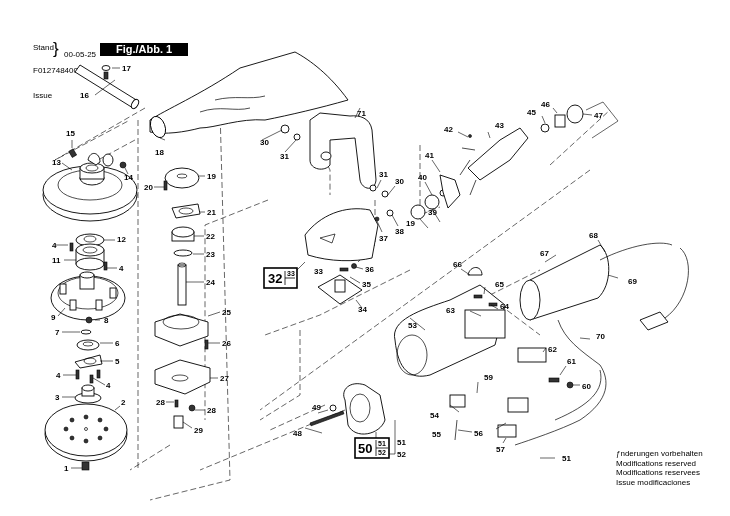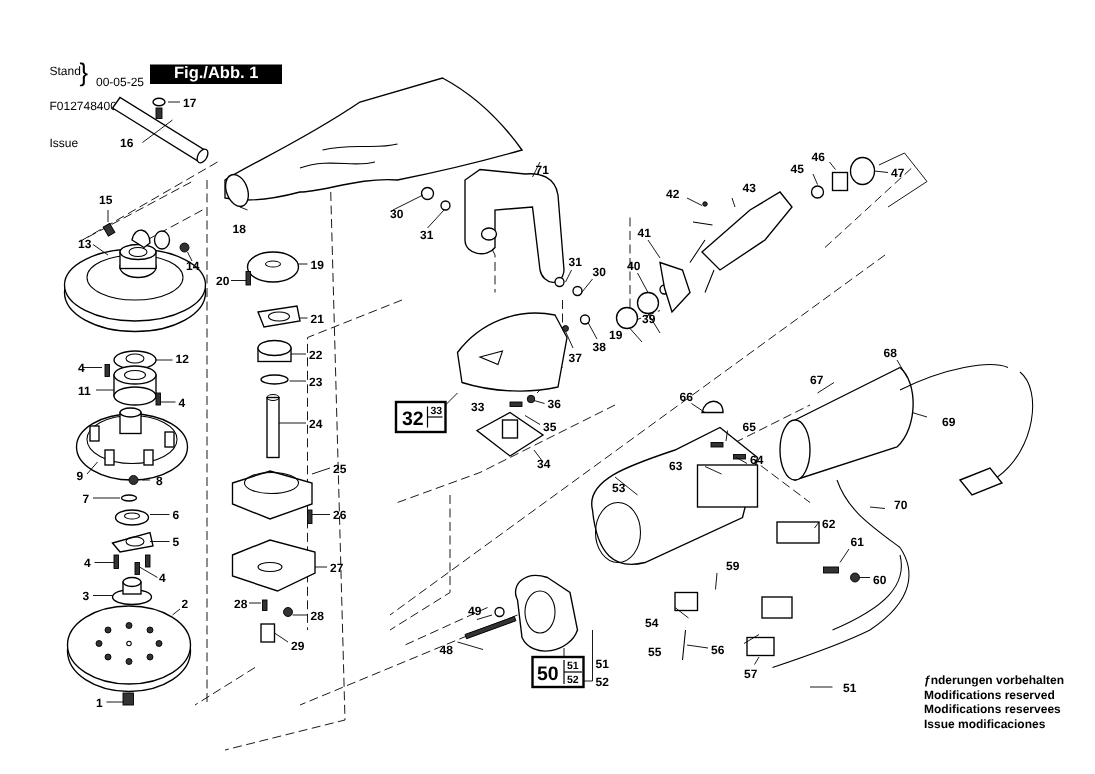--- a/index.html
+++ b/index.html
@@ -6,21 +6,21 @@
   body { width: 730px; height: 516px; position: relative; overflow: hidden;
          font-family: "Liberation Sans", sans-serif; color: #000; }
   .hdr { position: absolute; font-size: 8px; line-height: 9px; }
   #doc-id { left: 33px; top: 30px; margin-top: 36px; }
   #stand { left: 33px; top: 43px; }
   #issue { left: 33px; top: 51px; margin-top: 40px; }
   #brace { left: 53px; top: 40px; font-size: 17px; line-height: 17px; font-weight: 300; }
   #date { left: 64px; top: 50px; }
   #fig { left: 100px; top: 43px; background: #000; color: #fff; font-weight: bold;
          font-size: 11px; line-height: 13px; padding: 0 16px; }
-  #mods { position: absolute; left: 616px; top: 449px; font-size: 8px; line-height: 9.5px; font-weight: bold; }
+  #mods { position: absolute; left: 616px; top: 449px; font-size: 8px; line-height: 9.5px; }
   svg#diagram { position: absolute; left: 0; top: 0; }
   .lbl { font-family: "Liberation Sans", sans-serif; font-weight: bold; font-size: 8px; fill: #000; }
   .boxlbl { font-family: "Liberation Sans", sans-serif; font-weight: bold; fill: #000; }
   .part { fill: #fff; stroke: #000; stroke-width: 0.9; }
   .thin { fill: none; stroke: #000; stroke-width: 0.7; }
   .dash { fill: none; stroke: #000; stroke-width: 0.6; stroke-dasharray: 6 3; }
   .lead { fill: none; stroke: #000; stroke-width: 0.6; }
   .dark { fill: #333; stroke: #000; stroke-width: 0.6; }
 </style>
 </head>

